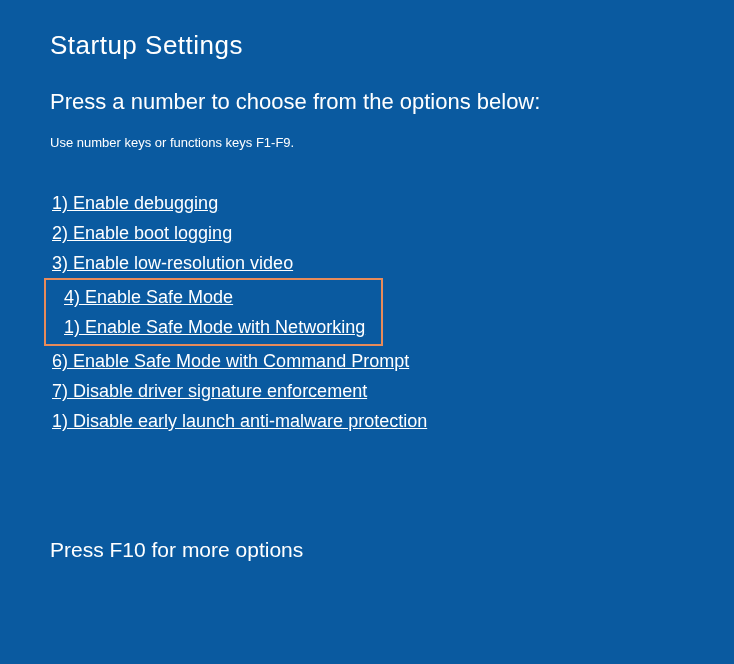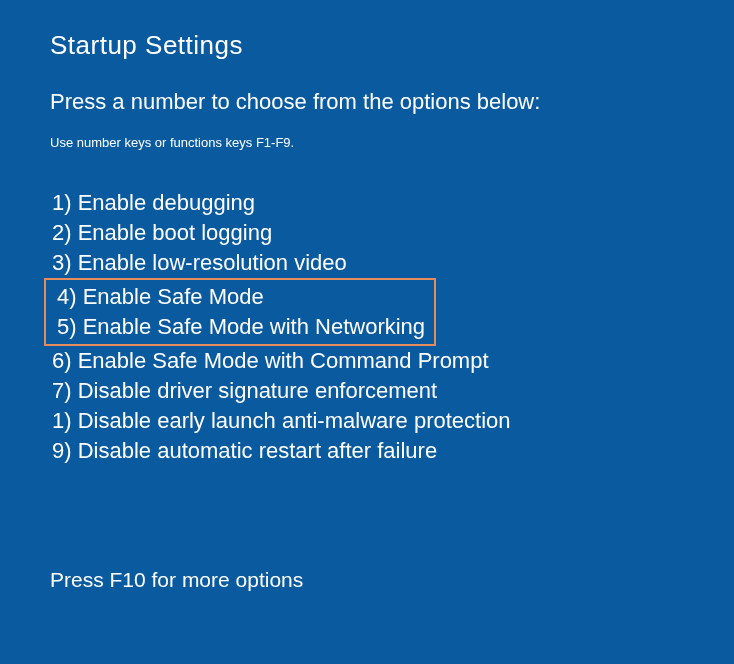--- a/index.html
+++ b/index.html
@@ -29,28 +29,29 @@
     }
     .hint {
       font-size: 13px;
       font-weight: 300;
       margin-bottom: 38px;
     }
     .options {
       margin-bottom: 100px;
     }
     .option {
-      font-size: 22px;
+      font-size: 18px;
       font-weight: 300;
       line-height: 30px;
       padding-left: 2px;
+      text-decoration: underline;
     }
     .highlight-box {
       border: 2px solid #e88b5a;
-      padding: 2px 9px;
+      padding: 2px 16px;
       margin-left: -6px;
       margin-right: 0;
       display: inline-block;
       min-width: 316px;
     }
     .highlight-box .option {
       padding-left: 2px;
     }
     .footer {
       font-size: 21px;
@@ -66,23 +67,22 @@
 <div class="subtitle">Press a number to choose from the options below:</div>
 
 <div class="hint">Use number keys or functions keys F1-F9.</div>
 
 <div class="options">
   <div class="option">1) Enable debugging</div>
   <div class="option">2) Enable boot logging</div>
   <div class="option">3) Enable low-resolution video</div>
   <div class="highlight-box">
     <div class="option">4) Enable Safe Mode</div>
-    <div class="option">5) Enable Safe Mode with Networking</div>
+    <div class="option">1) Enable Safe Mode with Networking</div>
   </div>
   <div class="option">6) Enable Safe Mode with Command Prompt</div>
   <div class="option">7) Disable driver signature enforcement</div>
   <div class="option">1) Disable early launch anti-malware protection</div>
-  <div class="option">9) Disable automatic restart after failure</div>
 </div>
 
 <div class="footer">
   <div>Press F10 for more options</div>
 </div>
 
 </body></html>

